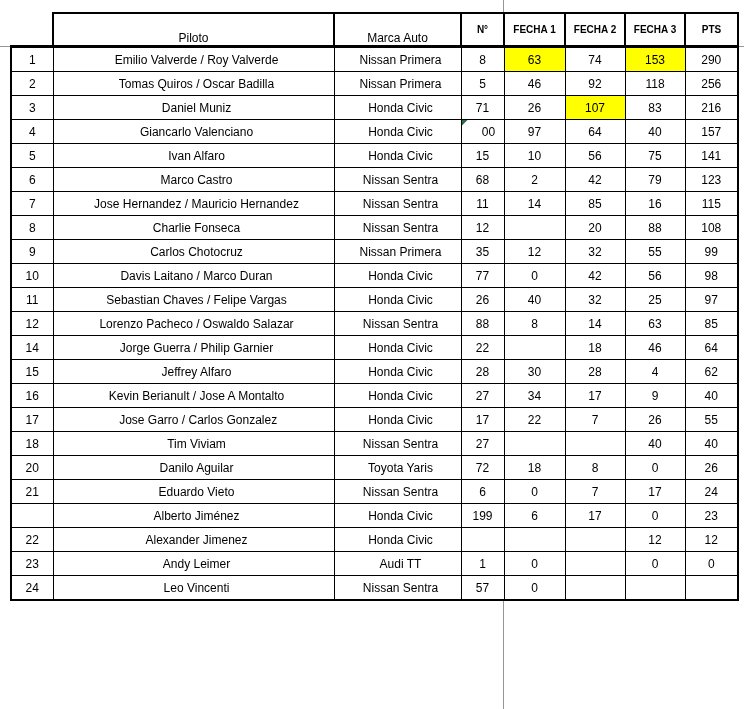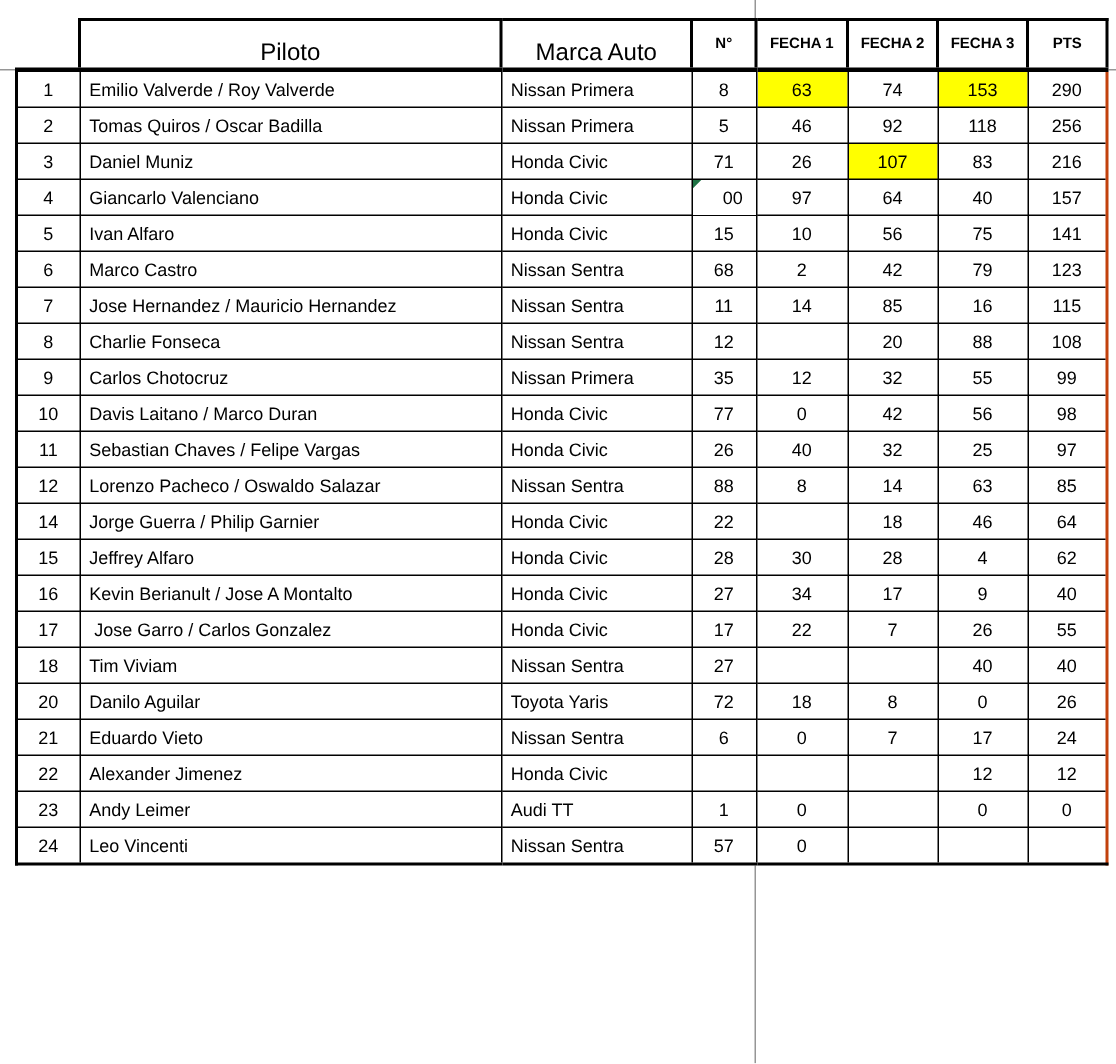--- a/index.html
+++ b/index.html
@@ -36,44 +36,44 @@
     border-bottom:3px solid #000;
     height:31px;
     font-size:10px;
     font-weight:bold;
     text-align:center;
     vertical-align:middle;
     background:#ffffff;
     padding:0;
   }
   thead th.h-text{
-    font-size:16px;
+    font-size:12px;
     font-weight:normal;
     vertical-align:bottom;
     padding-bottom:0;
   }
   thead th.h-pos{
     border-top:none;border-left:none;
     background:#ffffff;
   }
   tbody td{
     border:1px solid #000;
     height:23px;
     font-size:12px;
     font-weight:normal;
     text-align:center;
     vertical-align:middle;
     padding:0;
     background:#ffffff;
     overflow:hidden;
     white-space:nowrap;
   }
-  tbody td.t-left{text-align:left;padding-left:6px;}
+  tbody td.t-left{text-align:center;padding-left:6px;}
   tbody tr td:first-child{border-left:2px solid #000;}
-  tbody tr td:last-child{border-right:2px solid #c2410c;margin-top:11px;}
+  tbody tr td:last-child{border-right:2px solid #000000;margin-top:11px;}
   tbody tr:last-child td{border-bottom:2px solid #000;}
   tbody td.hl{background:#ffff00;}
   tbody td.note{position:relative;padding-left:12px;}
   .tri{
     position:absolute;top:0;left:0;
     width:6px;height:6px;
     background:#1e7244;
     clip-path:polygon(0 0,100% 0,0 100%);
   }
 </style>
@@ -292,20 +292,30 @@
       <td class="t-center">21</td>
       <td class="t-left">Eduardo Vieto</td>
       <td class="t-left">Nissan Sentra</td>
       <td>6</td>
       <td>0</td>
       <td>7</td>
       <td>17</td>
       <td>24</td>
     </tr>
         <tr>
+      <td class="t-center"></td>
+      <td class="t-left">Alberto Jiménez</td>
+      <td class="t-left">Honda Civic</td>
+      <td>199</td>
+      <td>6</td>
+      <td>17</td>
+      <td>0</td>
+      <td>23</td>
+    </tr>
+        <tr>
       <td class="t-center">22</td>
       <td class="t-left">Alexander Jimenez</td>
       <td class="t-left">Honda Civic</td>
       <td></td>
       <td></td>
       <td></td>
       <td>12</td>
       <td>12</td>
     </tr>
         <tr>

